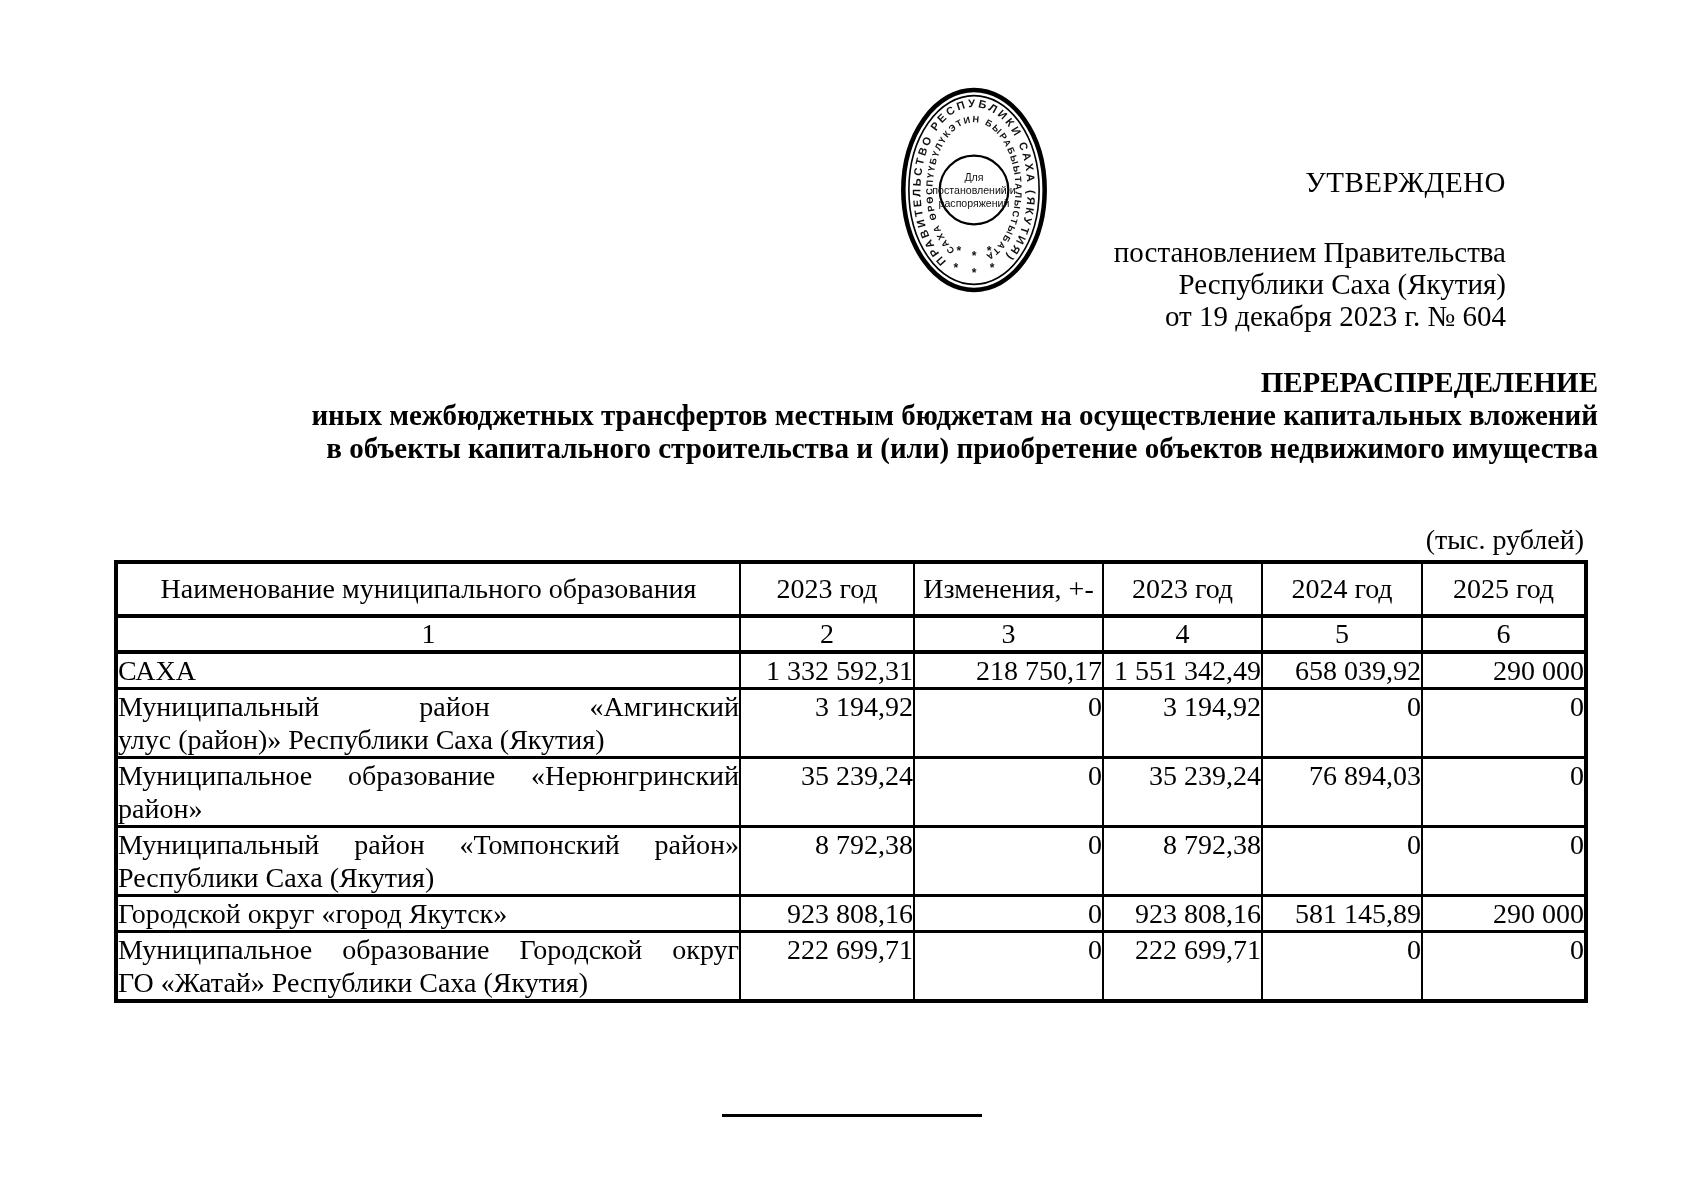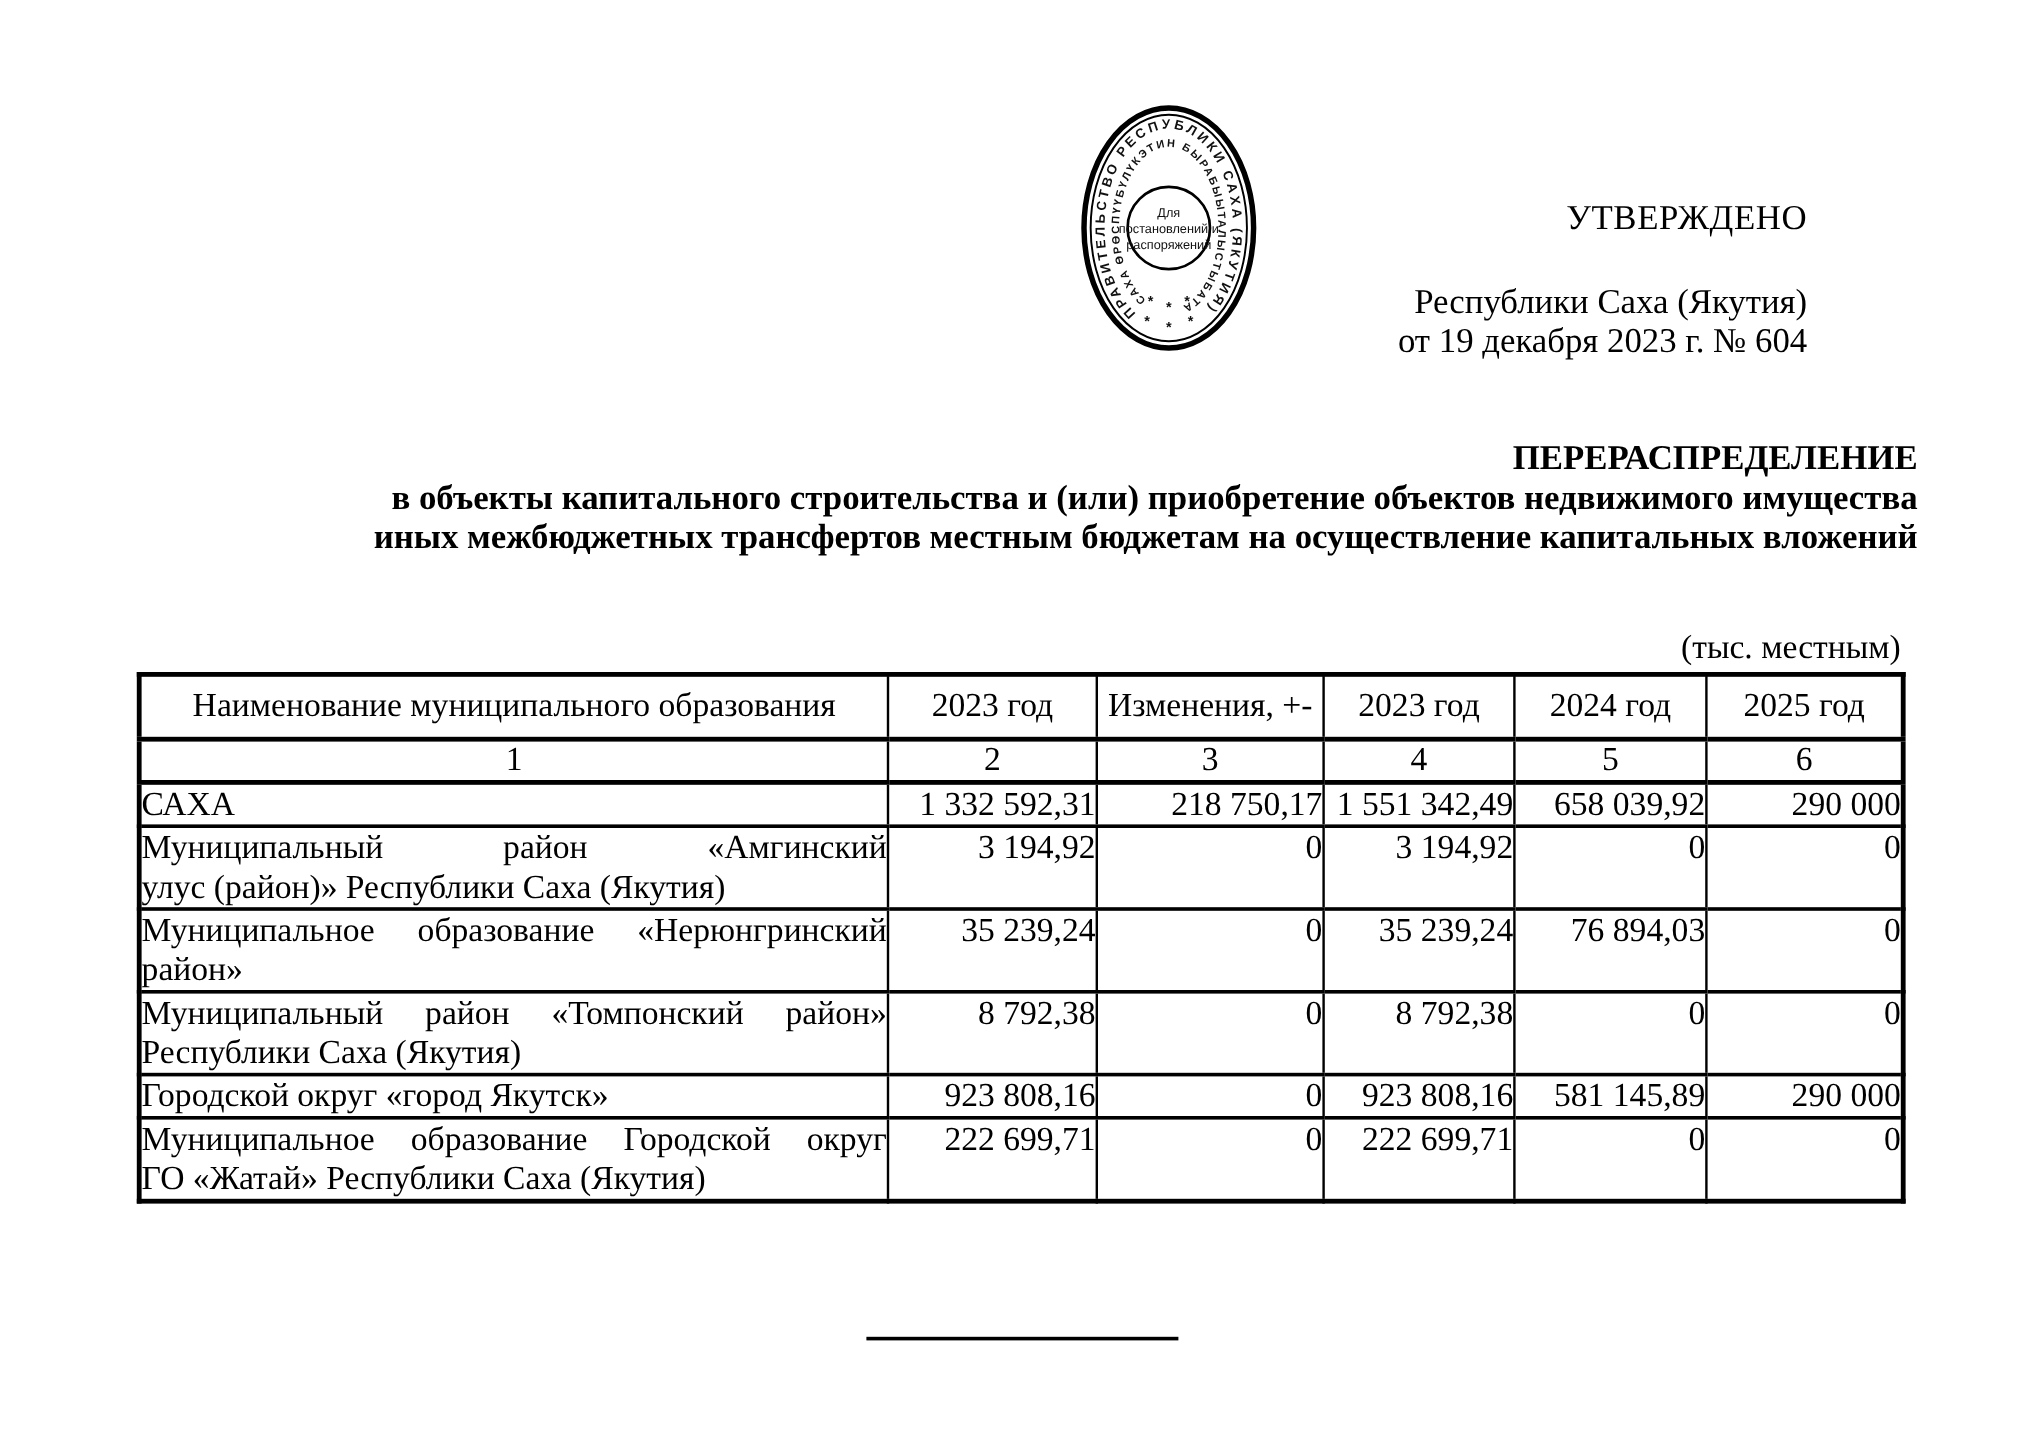--- a/index.html
+++ b/index.html
@@ -172,31 +172,32 @@
     <text class="ast" x="57" y="184">*</text>
     <text class="ast" x="75" y="189">*</text>
     <text class="ast" x="93" y="184">*</text>
     <text class="ast" x="60" y="167">*</text>
     <text class="ast" x="75" y="172">*</text>
     <text class="ast" x="90" y="167">*</text>
   </svg>
 
   <div class="approval">
     <div class="approval-heading">УТВЕРЖДЕНО</div>
+    <div>постановлением Правительства</div>
     <div>Республики Саха (Якутия)</div>
     <div>от 19 декабря 2023 г. № 604</div>
   </div>
 
   <div class="doc-title">
     <div>ПЕРЕРАСПРЕДЕЛЕНИЕ</div>
+    <div>иных межбюджетных трансфертов местным бюджетам на осуществление капитальных вложений</div>
     <div>в объекты капитального строительства и (или) приобретение объектов недвижимого имущества</div>
-    <div>иных межбюджетных трансфертов местным бюджетам на осуществление капитальных вложений</div>
   </div>
 
-  <div class="units-note">(тыс. местным)</div>
+  <div class="units-note">(тыс. рублей)</div>
 
   <table class="transfers">
     <colgroup>
       <col style="width:624px">
         <col style="width:174px">
         <col style="width:189px">
       <col style="width:159px">
         <col style="width:160px">
         <col style="width:164px">
     </colgroup>

